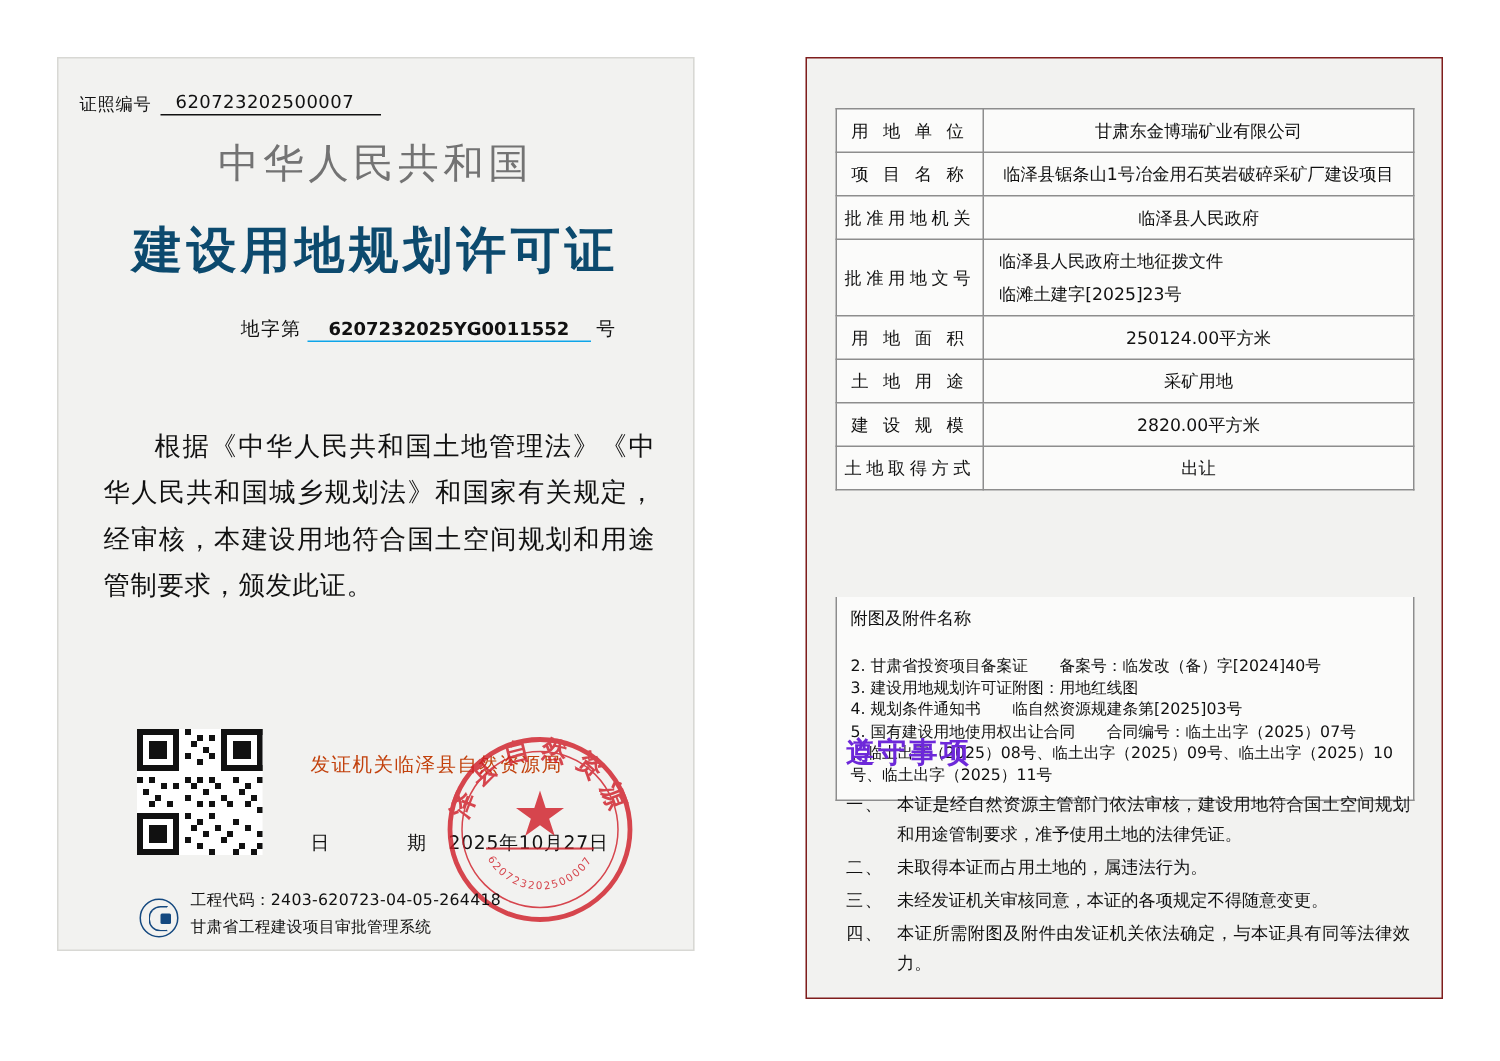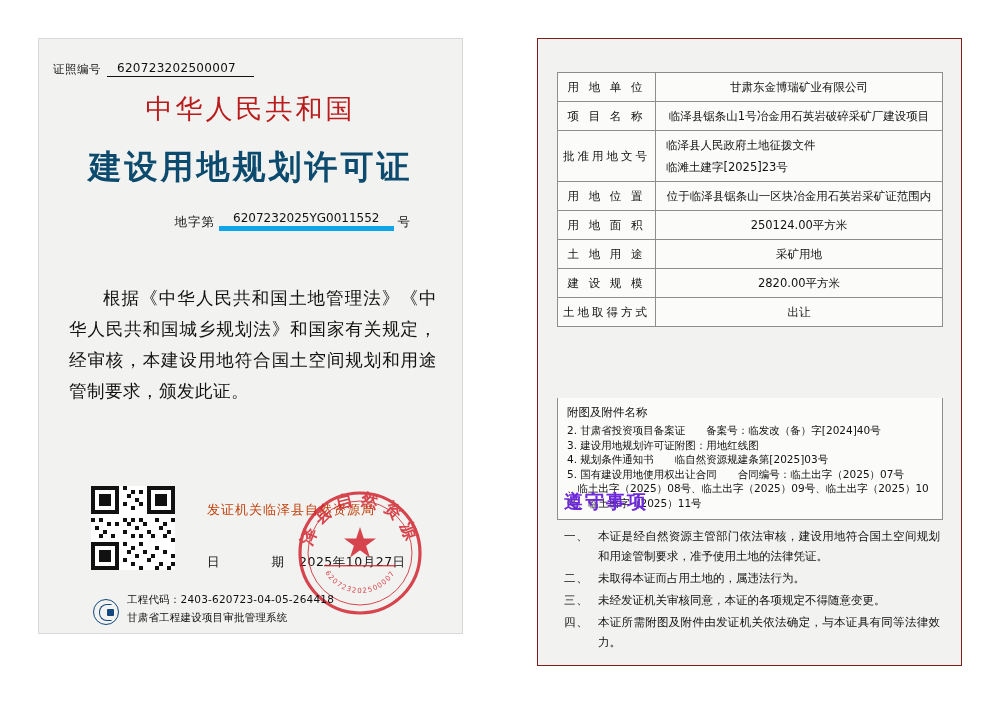--- a/index.html
+++ b/index.html
@@ -46,21 +46,21 @@
   }
   .nation-title {
     position: absolute;
     top: 52px;
     left: 0;
     width: 100%;
     text-align: center;
     font-family: Liberation Mono, monospace;
     font-size: 27px;
     letter-spacing: 3px;
-    color: #b91c1c;
+    color: #737373;
   }
   .main-title {
     position: absolute;
     top: 106px;
     left: 0;
     width: 100%;
     text-align: center;
     font-family: "DejaVu Serif", "Liberation Serif", serif;
     font-weight: bold;
     font-size: 33px;
@@ -72,23 +72,24 @@
     top: 172px;
     right: 52px;
     display: flex;
     align-items: flex-end;
     font-size: 12.5px;
     color: #111;
   }
   .landno-label { letter-spacing: 1px; }
   .landno-value {
     margin: 0 4px;
-    border-bottom: 5px solid #0ea5e9;
+    border-bottom: 1px solid #0ea5e9;
     padding: 0 14px 1px 14px;
     font-size: 12px;
+    font-weight: bold;
   }
   .body-text {
     position: absolute;
     top: 244px;
     left: 30px;
     width: 368px;
     font-family: "DejaVu Serif", "Liberation Serif", serif;
     font-size: 17.5px;
     line-height: 31px;
     letter-spacing: 0.5px;
@@ -236,21 +237,21 @@
   }
   .attach-inner {
     border: 1px solid #8d8d8d;
     border-top: none;
     background: #fbfbfa;
     padding: 7px 9px 9px 9px;
   }
   .attach-title {
     font-size: 11.5px;
     color: #111;
-    margin-bottom: 3px;
+    margin-bottom: 17px;
   }
   .attach-list {
     font-size: 10.5px;
     line-height: 14.5px;
     color: #111;
   }
   .attach-list .li { display: block; }
 
   .obey-title {
     position: absolute;
@@ -424,31 +425,31 @@
       <tbody>
         <tr>
           <td class="k">用 地 单 位</td>
           <td class="v">甘肃东金博瑞矿业有限公司</td>
         </tr>
         <tr>
           <td class="k">项 目 名 称</td>
           <td class="v">临泽县锯条山1号冶金用石英岩破碎采矿厂建设项目</td>
         </tr>
         <tr>
+          <td class="k">批准用地机关</td>
+          <td class="v">临泽县人民政府</td>
+        </tr>
+        <tr>
           <td class="k">批准用地文号</td>
           <td class="v two">
             <span class="v-split">
               <span>临泽县人民政府土地征拨文件</span>
               <span>临滩土建字[2025]23号</span>
             </span>
           </td>
-        </tr>
-        <tr>
-          <td class="k">用 地 位 置</td>
-          <td class="v">位于临泽县锯条山一区块冶金用石英岩采矿证范围内</td>
         </tr>
         <tr>
           <td class="k">用 地 面 积</td>
           <td class="v">250124.00平方米</td>
         </tr>
         <tr>
           <td class="k">土 地 用 途</td>
           <td class="v">采矿用地</td>
         </tr>
         <tr>

